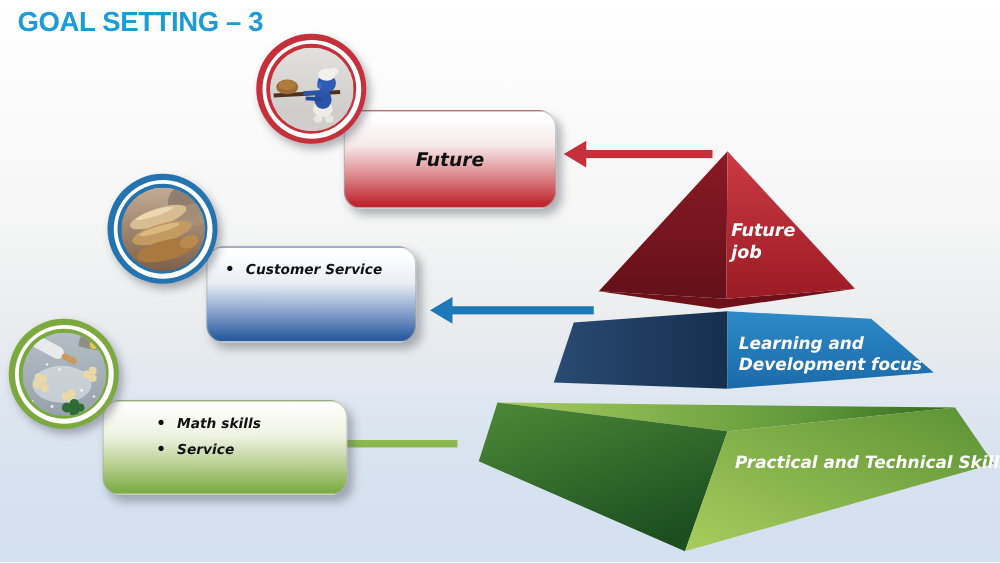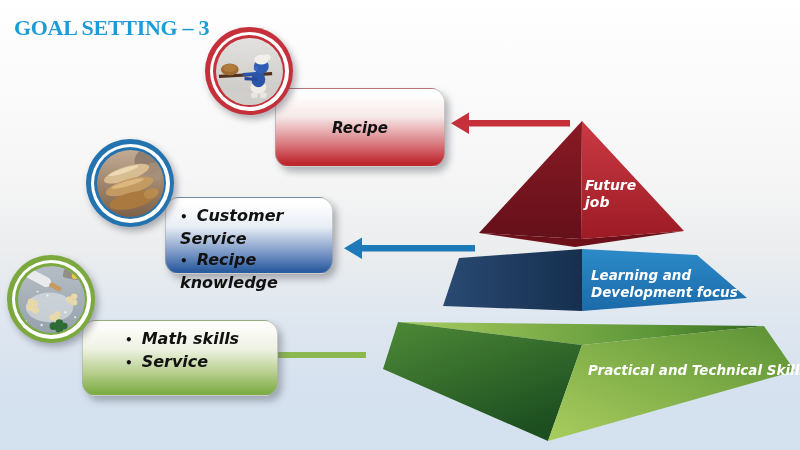--- a/index.html
+++ b/index.html
@@ -4,24 +4,23 @@
 <style>
   html,body{margin:0;padding:0;}
   .slide{
     position:relative;
     width:800px;height:450px;
     overflow:hidden;
     font-family:"Liberation Sans",sans-serif;
     background:linear-gradient(180deg,#ffffff 0%,#f6f6f6 38%,#ebedee 56%,#dfe7f0 70%,#d6e2ef 85%,#d3e0ee 100%);
   }
   .title{
-    position:absolute;left:14px;top:15px;
+    position:absolute;left:14px;top:5px;
     font-size:22px;font-weight:bold;letter-spacing:-0.3px;
     color:#1b9cd8;
-    font-family:Liberation Serif, serif;
   }
   .pyr{position:absolute;left:0;top:0;}
   .hand{
     font-family:"DejaVu Sans","Liberation Sans",sans-serif;
     font-style:italic;font-weight:600;
   }
   .pyr-label{position:absolute;color:#ffffff;margin-top:10px;}
   #label-future{left:585px;top:167px;width:72px;font-size:14px;line-height:17px;}
   #label-learning{left:591px;top:257px;width:152px;font-size:13.5px;line-height:17px;}
   #label-practical{left:588px;top:352px;width:220px;font-size:13.5px;white-space:nowrap;}
@@ -31,21 +30,21 @@
     box-shadow:4px 5px 7px rgba(90,95,105,0.45);
   }
   .box-red{background:linear-gradient(180deg,#ffffff 6%,#f6e8e8 36%,#d9787d 72%,#bf272f 96%);}
   .box-blue{background:linear-gradient(180deg,#ffffff 6%,#e9eef5 38%,#7795c5 74%,#2b5c9f 97%);}
   .box-green{background:linear-gradient(180deg,#fdfdfb 6%,#eef2e2 38%,#b3cc88 72%,#7dad45 97%);}
   .box-center{
     width:100%;height:100%;display:flex;align-items:center;justify-content:center;
     font-size:15px;color:#111;
   }
   .box ul{margin:0;padding:7px 4px 0 14px;list-style:none;}
-  .box li{font-size:16px;line-height:21px;color:#111;}
+  .box li{font-size:11px;line-height:21px;color:#111;}
   .box li::before{content:"\2022";font-style:normal;margin-right:9px;font-size:12px;}
   .medallion{
     position:absolute;width:88px;height:88px;border-radius:50%;
     display:flex;align-items:center;justify-content:center;
     box-shadow:3px 4px 7px rgba(60,60,75,0.4);
   }
   .m-red{--rc:#c5303a;background:var(--rc);}
   .m-blue{--rc:#2373b0;background:var(--rc);}
   .m-green{--rc:#7ba93e;background:var(--rc);}
   .ring-white{width:79px;height:79px;background:#ffffff;border-radius:50%;display:flex;align-items:center;justify-content:center;}
@@ -116,27 +115,26 @@
       <rect x="271" y="352" width="95" height="6" fill="#8cb84f"></rect>
       <polygon points="256,355 274,344.5 274,365.5" fill="#8cb84f"></polygon>
     </g>
   </svg>
 
   <div class="pyr-label hand" id="label-future">Future job</div>
   <div class="pyr-label hand" id="label-learning">Learning and Development focus</div>
   <div class="pyr-label hand" id="label-practical">Practical and Technical Skills</div>
 
   <div class="box box-red" style="left:275px;top:88px;width:168px;height:77px;">
-    <div class="box-center hand">Recipe</div>
+    <div class="box-center hand">Future</div>
   </div>
 
   <div class="box box-blue" style="left:165px;top:197px;width:166px;height:75px;">
     <ul class="hand">
       <li>Customer Service</li>
-      <li>Recipe knowledge</li>
     </ul>
   </div>
 
   <div class="box box-green" style="left:82px;top:320px;width:166px;height:74px;padding-left:28px;">
     <ul class="hand">
       <li>Math skills</li>
       <li>Service</li>
     </ul>
   </div>
 

